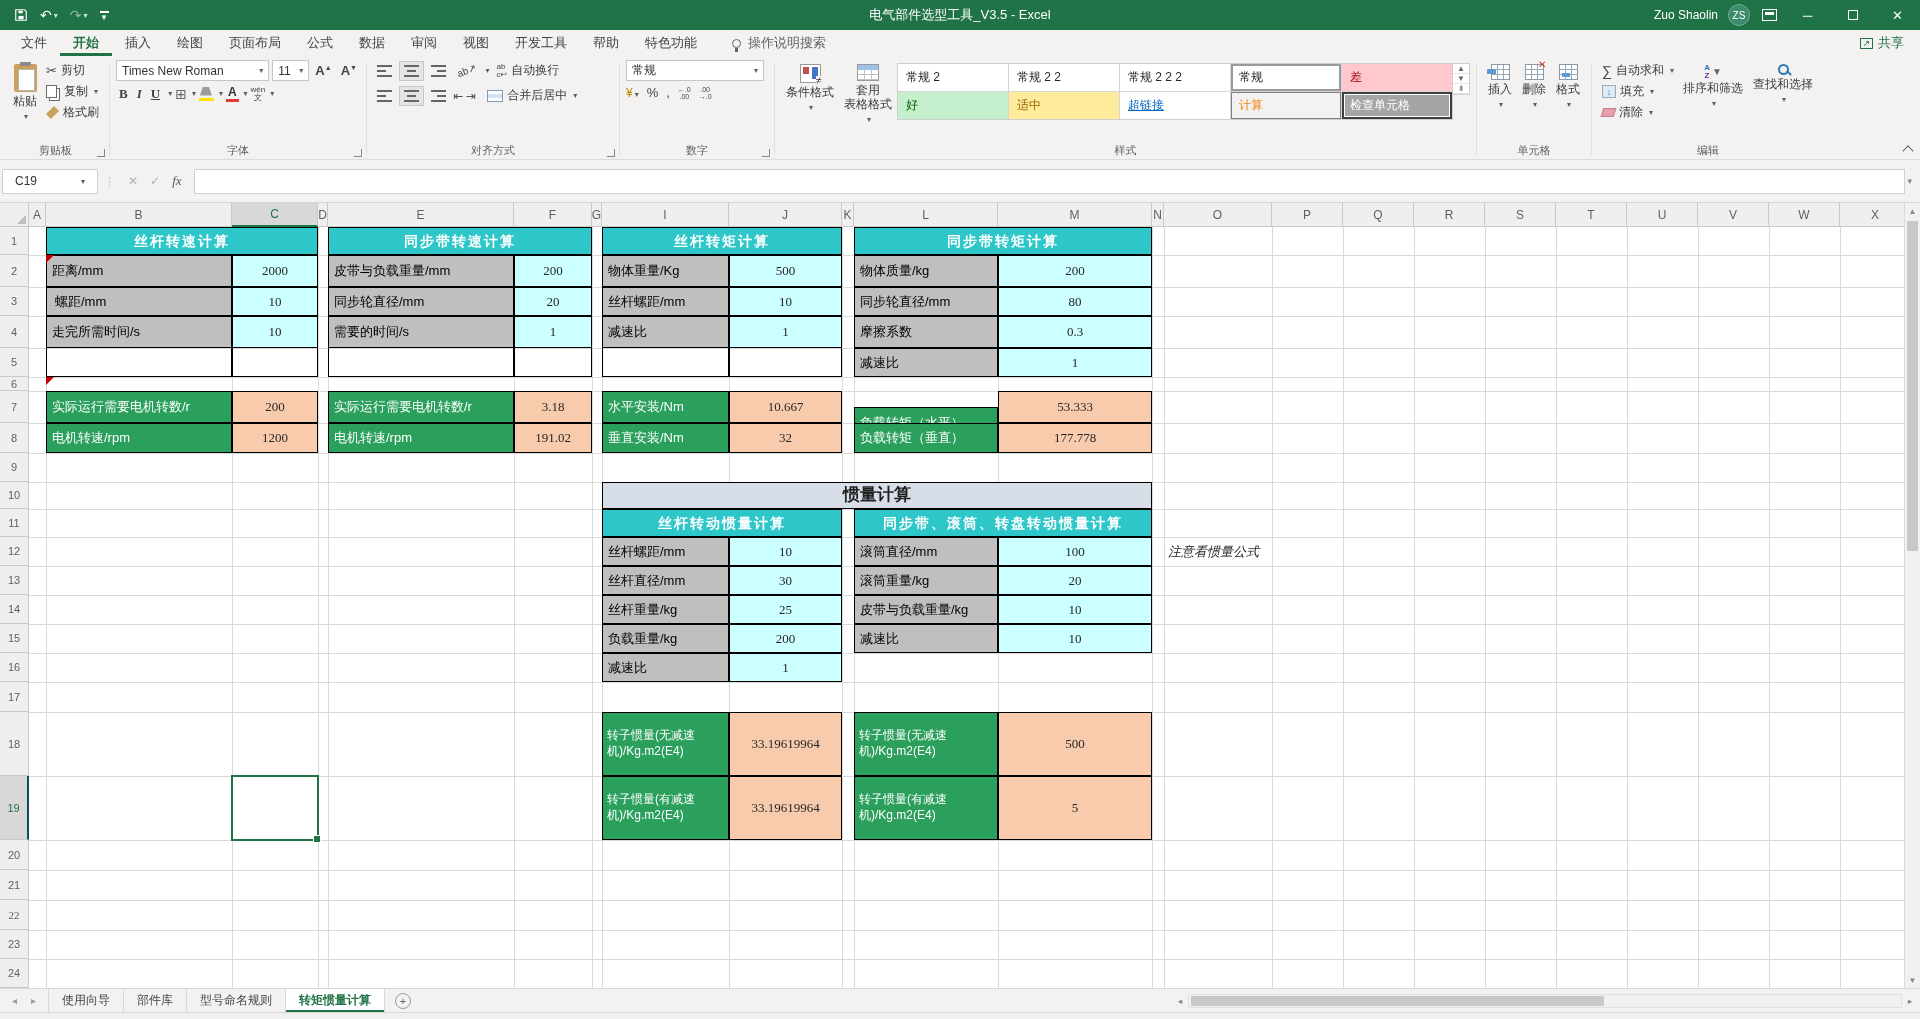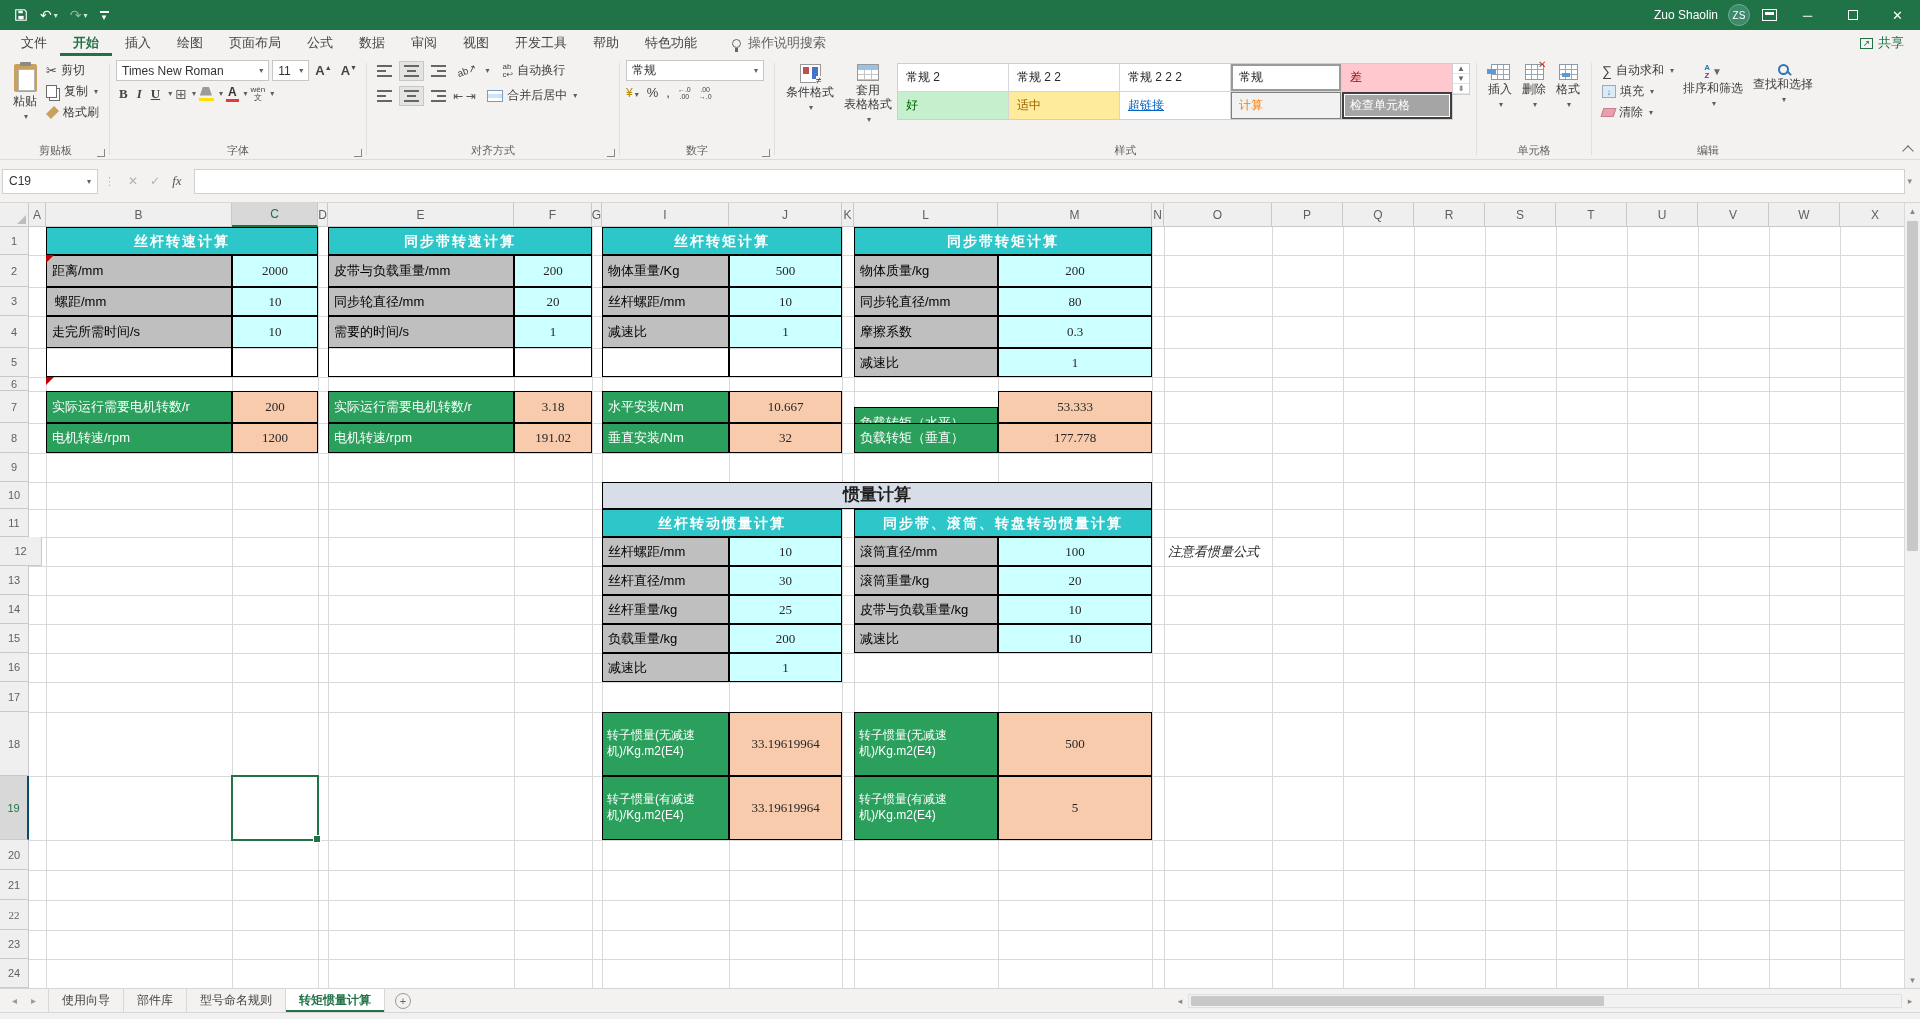--- a/index.html
+++ b/index.html
@@ -102,21 +102,21 @@
 .ic-sort{display:flex;align-items:center;gap:2px}
 .az{display:flex;flex-direction:column;font-size:8px;line-height:.95;font-weight:bold}
 .az .a{color:#2E75B6}.az .z{color:#7030A0}
 .funnel{font-size:10px;color:#666}
 .lens{width:11px;height:11px;border:2px solid #2E75B6;border-radius:50%;position:relative}
 .lens::after{content:"";position:absolute;width:6px;height:2px;background:#2E75B6;transform:rotate(45deg);right:-5px;bottom:-1px}
 .ribcollapse{position:absolute;right:8px;bottom:4px;width:8px;height:8px;border-left:1.5px solid #666;border-top:1.5px solid #666;transform:rotate(45deg)}
 
 
 #formulabar{position:absolute;top:160px;left:0;width:1920px;height:43px;background:#F3F2F1;border-bottom:1px solid #D8D6D4;display:flex;align-items:center}
-.namebox{width:96px;height:25px;background:#fff;border:1px solid #D2D0CE;margin-left:2px;display:flex;align-items:center;padding:0 6px;font-size:12px;color:#333}
+.namebox{width:96px;height:25px;background:#fff;border:1px solid #D2D0CE;margin-left:2px;display:flex;align-items:center;padding:0 12px;font-size:12px;color:#333}
 .namebox .dd{margin-left:auto}
 .vdots{color:#b9b7b5;margin:0 6px;font-size:11px;letter-spacing:-1px}
 .fxbtns{display:flex;gap:12px;padding:0 8px;align-items:center}
 .fxgray{color:#b3b1af;font-size:12px}
 .fx{font-style:italic;font-family:"Liberation Serif",serif;color:#555;font-size:13px}
 .ffield{flex:1;height:25px;background:#fff;border:1px solid #D2D0CE;margin:0 2px 0 4px}
 .fchev{color:#8a8886;font-size:9px;margin-right:8px}
 
 
 #sheet-grid{position:absolute;top:203px;left:0;width:1911px;height:785px;background:#fff}
@@ -173,20 +173,21 @@
       <svg width="14" height="14" viewBox="0 0 16 16">
           <path d="M2 2h10l2 2v10H2z" fill="none" stroke="#fff" stroke-width="1.3"></path>
           <rect x="5" y="9" width="6" height="4" fill="#fff"></rect>
           <rect x="5" y="3" width="5" height="3" fill="#fff"></rect>
         </svg>
     </span>
     <span class="qbtn">↶<span class="dd">▾</span></span>
     <span class="qbtn dim">↷<span class="dd">▾</span></span>
     <span class="qbtn qcust"><span class="bar"></span>▾</span>
   </div>
+  <div id="title-text">电气部件选型工具_V3.5 - Excel</div>
   <div class="tb-right">
     <span class="tb-user">Zuo Shaolin</span>
     <span class="avatar">ZS</span>
     <span class="ic-ribopt"></span>
     <span class="winbtn">─</span>
     <span class="winbtn">
         <span class="box"></span>
       </span>
     <span class="winbtn">✕</span>
   </div>
@@ -290,21 +291,21 @@
       <span class="albtn on">
           <span class="al al-c"></span>
         </span>
       <span class="albtn">
           <span class="al al-r"></span>
         </span>
       <span class="albtn">
           <span class="ic-orient">ab↗</span>
         </span>
         <span class="dd">▾</span>
-      <span class="smbtn" style="margin-left:6px">
+      <span class="smbtn" style="">
           <span class="ic-abwrap">
             <span>ab</span>
             <span>c↩</span>
           </span>
           <span>自动换行</span>
         </span>
     </div>
     <div class="frow">
       <span class="albtn">
           <span class="al"></span>
@@ -543,21 +544,21 @@
     <div class="rowhdr" style="left: 0px; top: 52px; width: 29px; height: 32px;">2</div>
     <div class="rowhdr" style="left: 0px; top: 84px; width: 29px; height: 29px;">3</div>
     <div class="rowhdr" style="left: 0px; top: 113px; width: 29px; height: 32px;">4</div>
     <div class="rowhdr" style="left: 0px; top: 145px; width: 29px; height: 29px;">5</div>
     <div class="rowhdr" style="left: 0px; top: 174px; width: 29px; height: 14px;">6</div>
     <div class="rowhdr" style="left: 0px; top: 188px; width: 29px; height: 32px;">7</div>
     <div class="rowhdr" style="left: 0px; top: 220px; width: 29px; height: 30px;">8</div>
     <div class="rowhdr" style="left: 0px; top: 250px; width: 29px; height: 29px;">9</div>
     <div class="rowhdr" style="left: 0px; top: 279px; width: 29px; height: 27px;">10</div>
     <div class="rowhdr" style="left: 0px; top: 306px; width: 29px; height: 28px;">11</div>
-    <div class="rowhdr" style="left: 0px; top: 334px; width: 42px; height: 29px;">12</div>
+    <div class="rowhdr" style="left: 0px; top: 334px; width: 29px; height: 29px;">12</div>
     <div class="rowhdr" style="left: 0px; top: 363px; width: 29px; height: 29px;">13</div>
     <div class="rowhdr" style="left: 0px; top: 392px; width: 29px; height: 29px;">14</div>
     <div class="rowhdr" style="left: 0px; top: 421px; width: 29px; height: 29px;">15</div>
     <div class="rowhdr" style="left: 0px; top: 450px; width: 29px; height: 29px;">16</div>
     <div class="rowhdr" style="left: 0px; top: 479px; width: 29px; height: 30px;">17</div>
     <div class="rowhdr" style="left: 0px; top: 509px; width: 29px; height: 64px;">18</div>
     <div class="rowhdr sel" style="left: 0px; top: 573px; width: 29px; height: 64px;">19</div>
     <div class="rowhdr" style="left: 0px; top: 637px; width: 29px; height: 30px;">20</div>
     <div class="rowhdr" style="left: 0px; top: 667px; width: 29px; height: 30px;">21</div>
     <div class="rowhdr" style="left: 0px; top: 697px; width: 29px; height: 30px; font-family: Liberation Serif, serif;">22</div>

